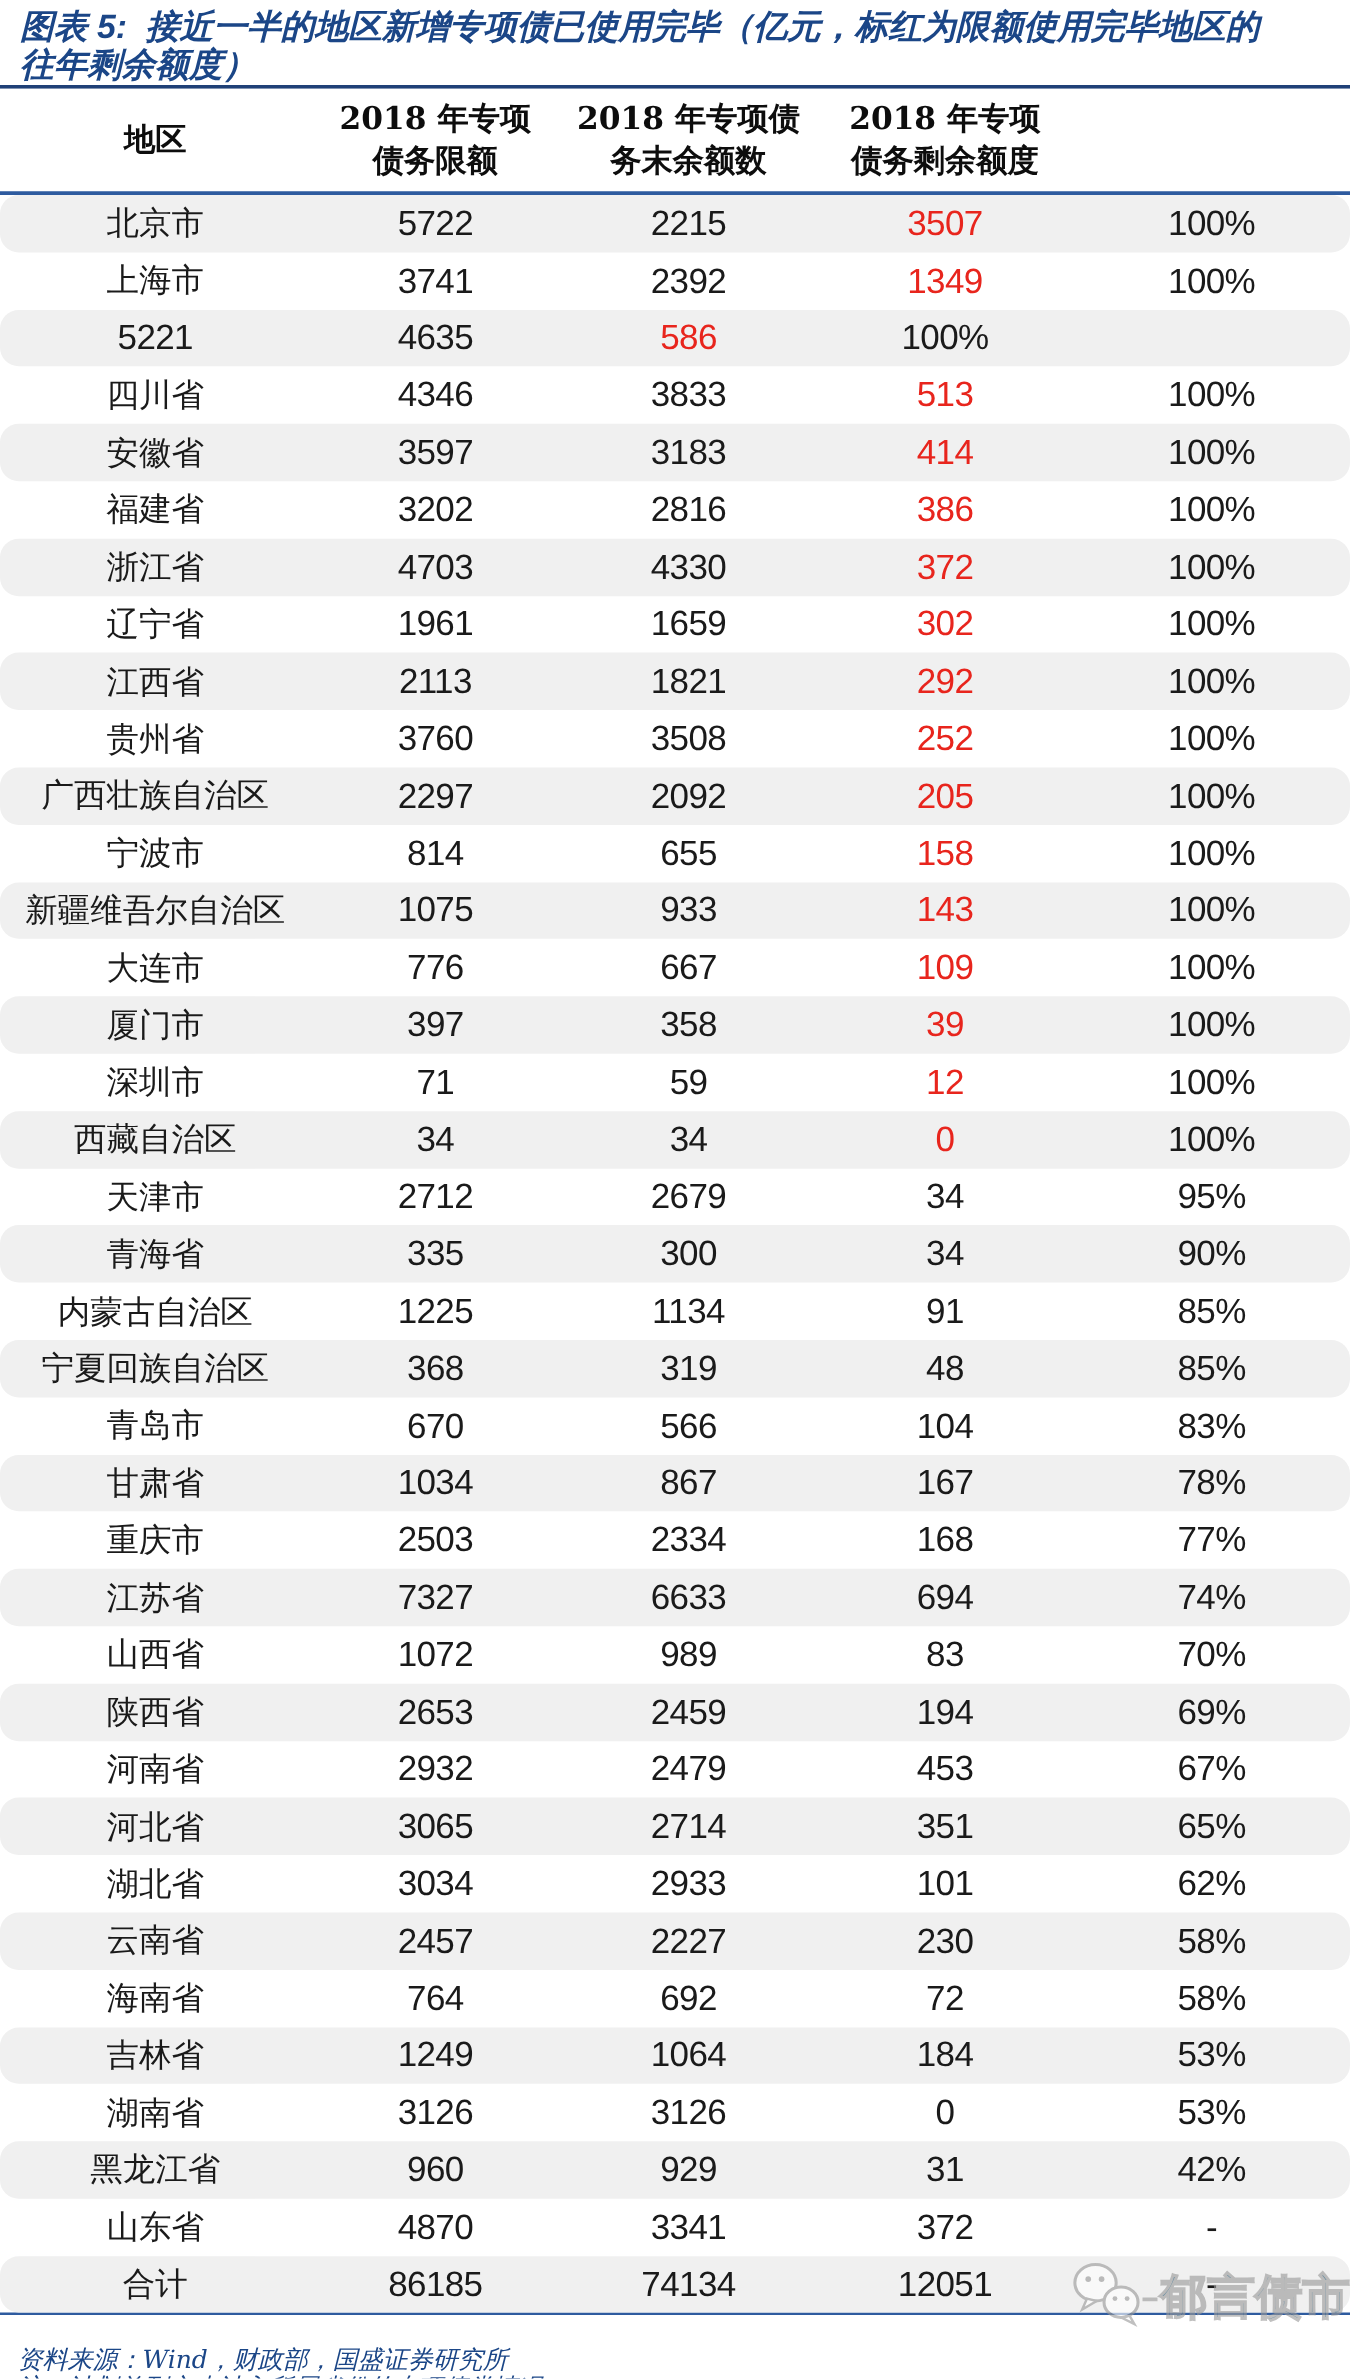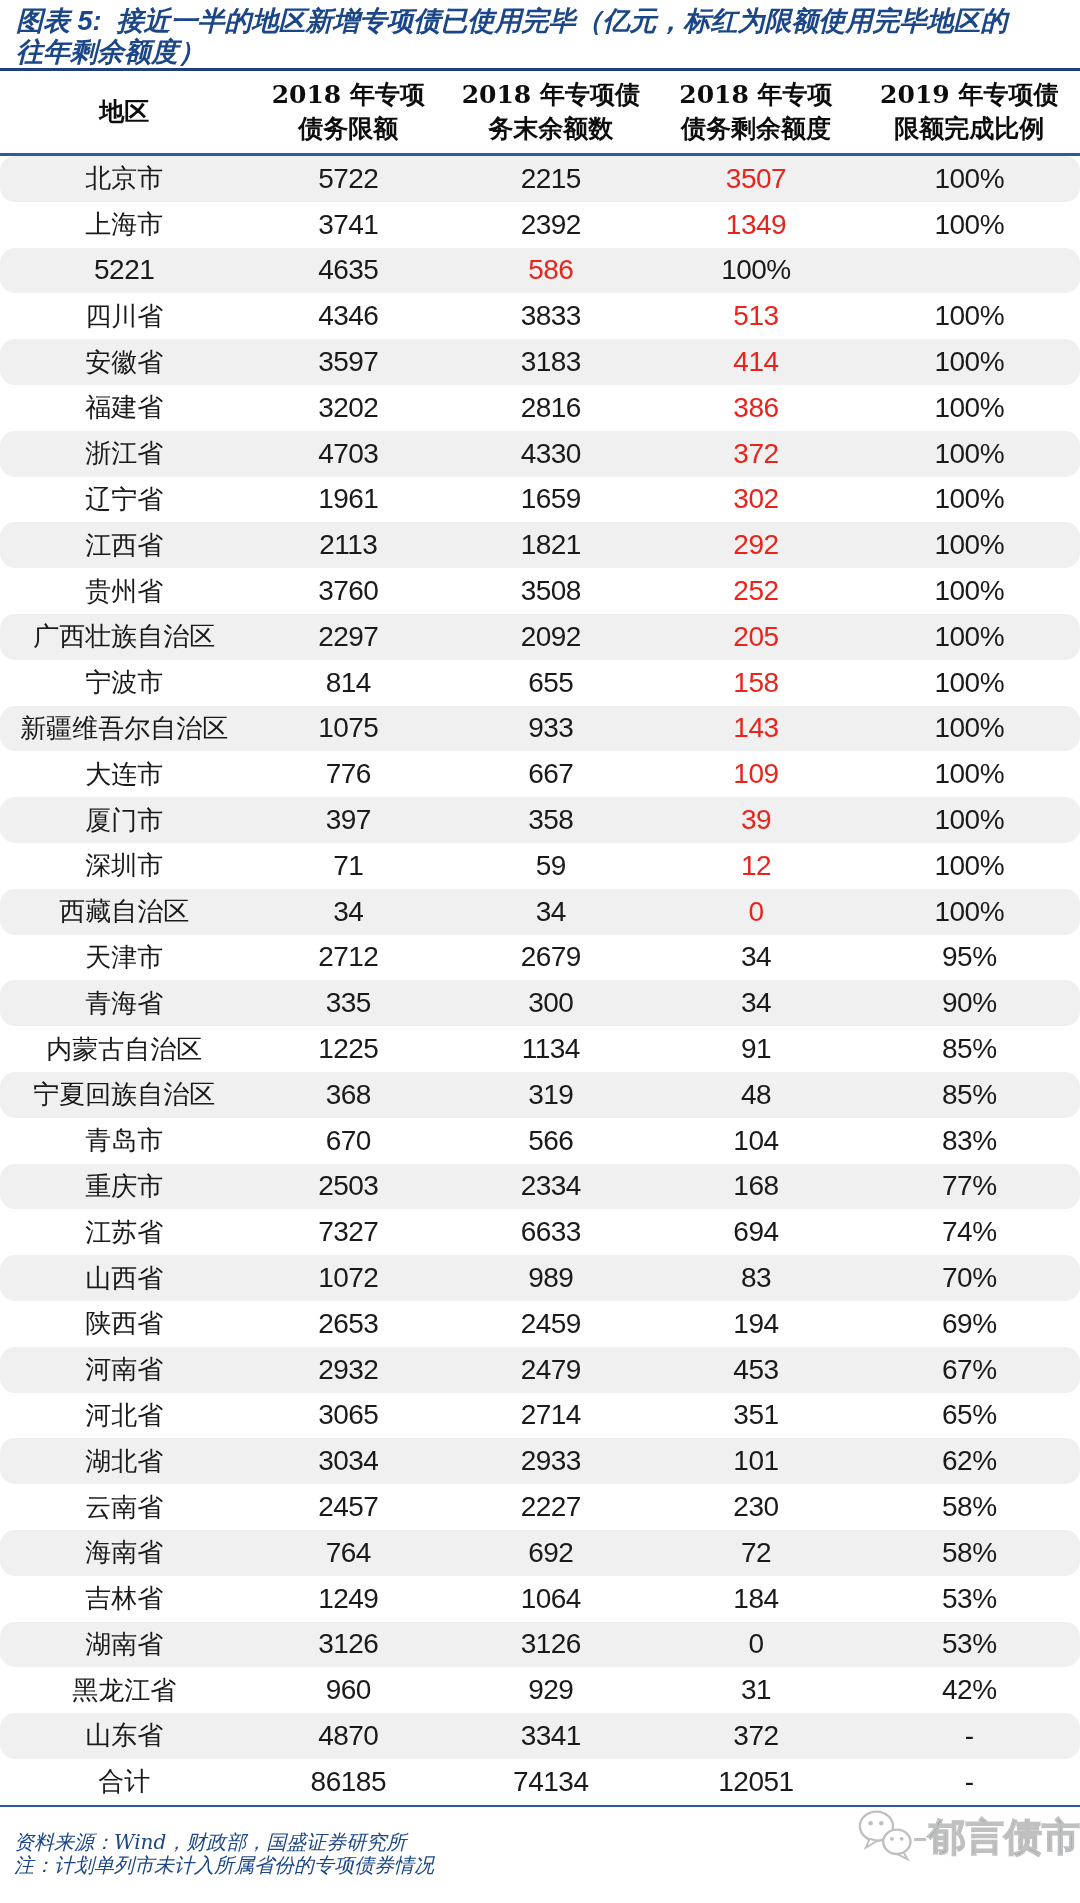--- a/index.html
+++ b/index.html
@@ -77,24 +77,20 @@
       <div>债务限额</div>
     </div>
     <div class="th">
       <div>2018 年专项债</div>
       <div>务末余额数</div>
     </div>
     <div class="th">
       <div>2018 年专项</div>
       <div>债务剩余额度</div>
     </div>
-    <div class="th">
-      <div>2019 年专项债</div>
-      <div>限额完成比例</div>
-    </div>
   </div>
 
   <div class="tbody">
     <div class="trow grid-row">
       <div class="c region">北京市</div>
       <div class="c num">5722</div>
       <div class="c num">2215</div>
       <div class="c num red">3507</div>
       <div class="c num">100%</div>
     </div>
@@ -259,20 +255,27 @@
     </div>
 
     <div class="trow grid-row">
       <div class="c region">青岛市</div>
       <div class="c num">670</div>
       <div class="c num">566</div>
       <div class="c num">104</div>
       <div class="c num">83%</div>
     </div>
 
+    <div class="trow grid-row">
+      <div class="c region">甘肃省</div>
+      <div class="c num">1034</div>
+      <div class="c num">867</div>
+      <div class="c num">167</div>
+      <div class="c num">78%</div>
+    </div>
 
     <div class="trow grid-row">
       <div class="c region">重庆市</div>
       <div class="c num">2503</div>
       <div class="c num">2334</div>
       <div class="c num">168</div>
       <div class="c num">77%</div>
     </div>
 
     <div class="trow grid-row">

